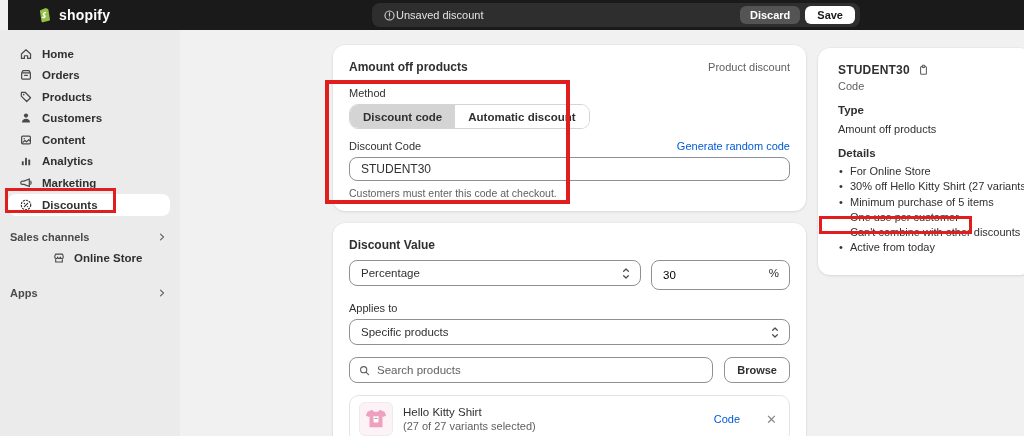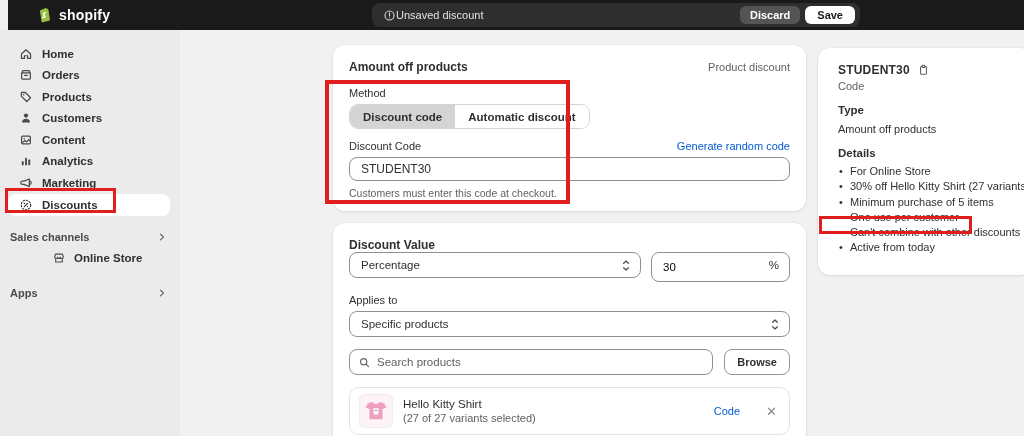--- a/index.html
+++ b/index.html
@@ -92,21 +92,21 @@
   .label-row { display:flex; align-items:center; margin-top:11px; }
   .link { margin-left:auto; color:#005bd3; font-size:11px; text-decoration:none; cursor:pointer; }
 
   .text-input {
     margin-top:5px; width:100%; height:24px; border:1px solid #8c9196;
     border-radius:8px; padding:0 11px; font:12px "Liberation Sans", sans-serif;
     color:#303030; background:#fff; outline:none;
   }
   .help-text { margin-top:6px; color:#616161; font-size:10.5px; }
 
-  .value-row { display:flex; gap:10px; margin-top:0; }
+  .value-row { display:flex; gap:10px; margin-top:8px; }
   .select {
     position:relative; height:26px; border:1px solid #8c9196; border-radius:8px;
     background:#fff; display:flex; align-items:center; padding:0 26px 0 11px;
     font-size:11.5px; cursor:pointer;
   }
   .select .stepper { position:absolute; right:8px; top:5px; }
   .sel-type { flex:0 0 292px; }
   .sel-full { margin-top:5px; }
   .num-wrap { position:relative; flex:1; }
   .num-input {

